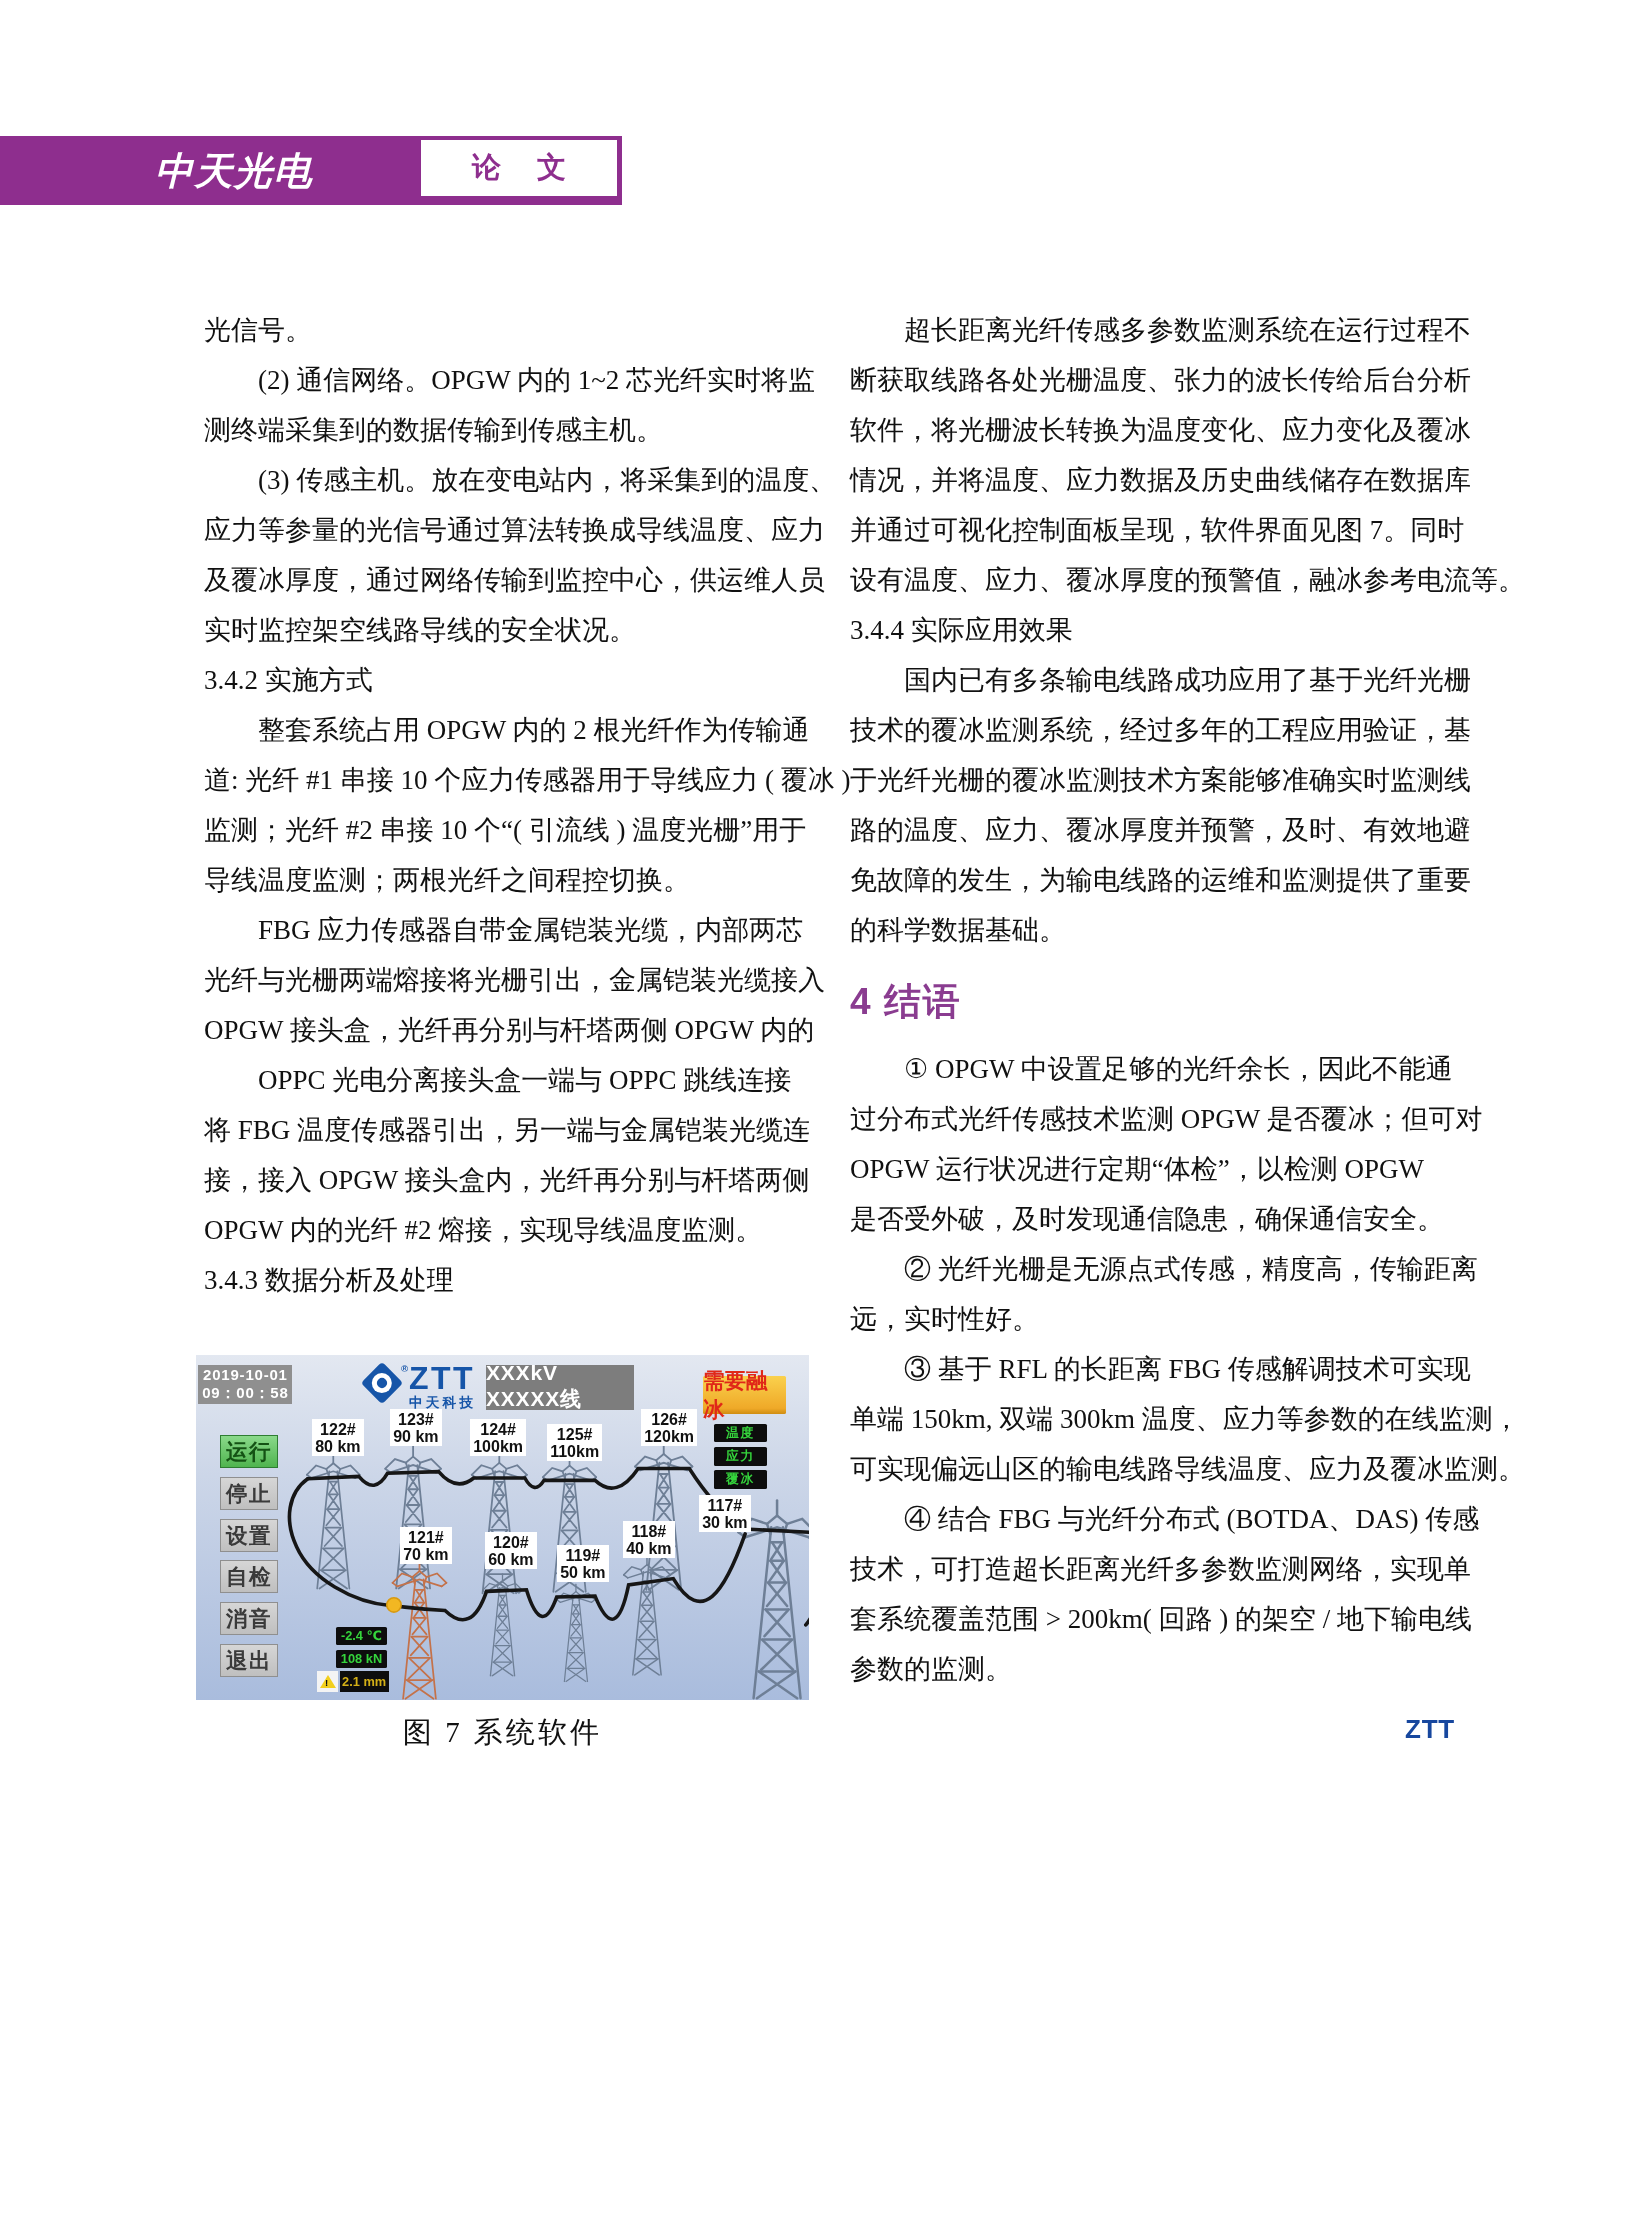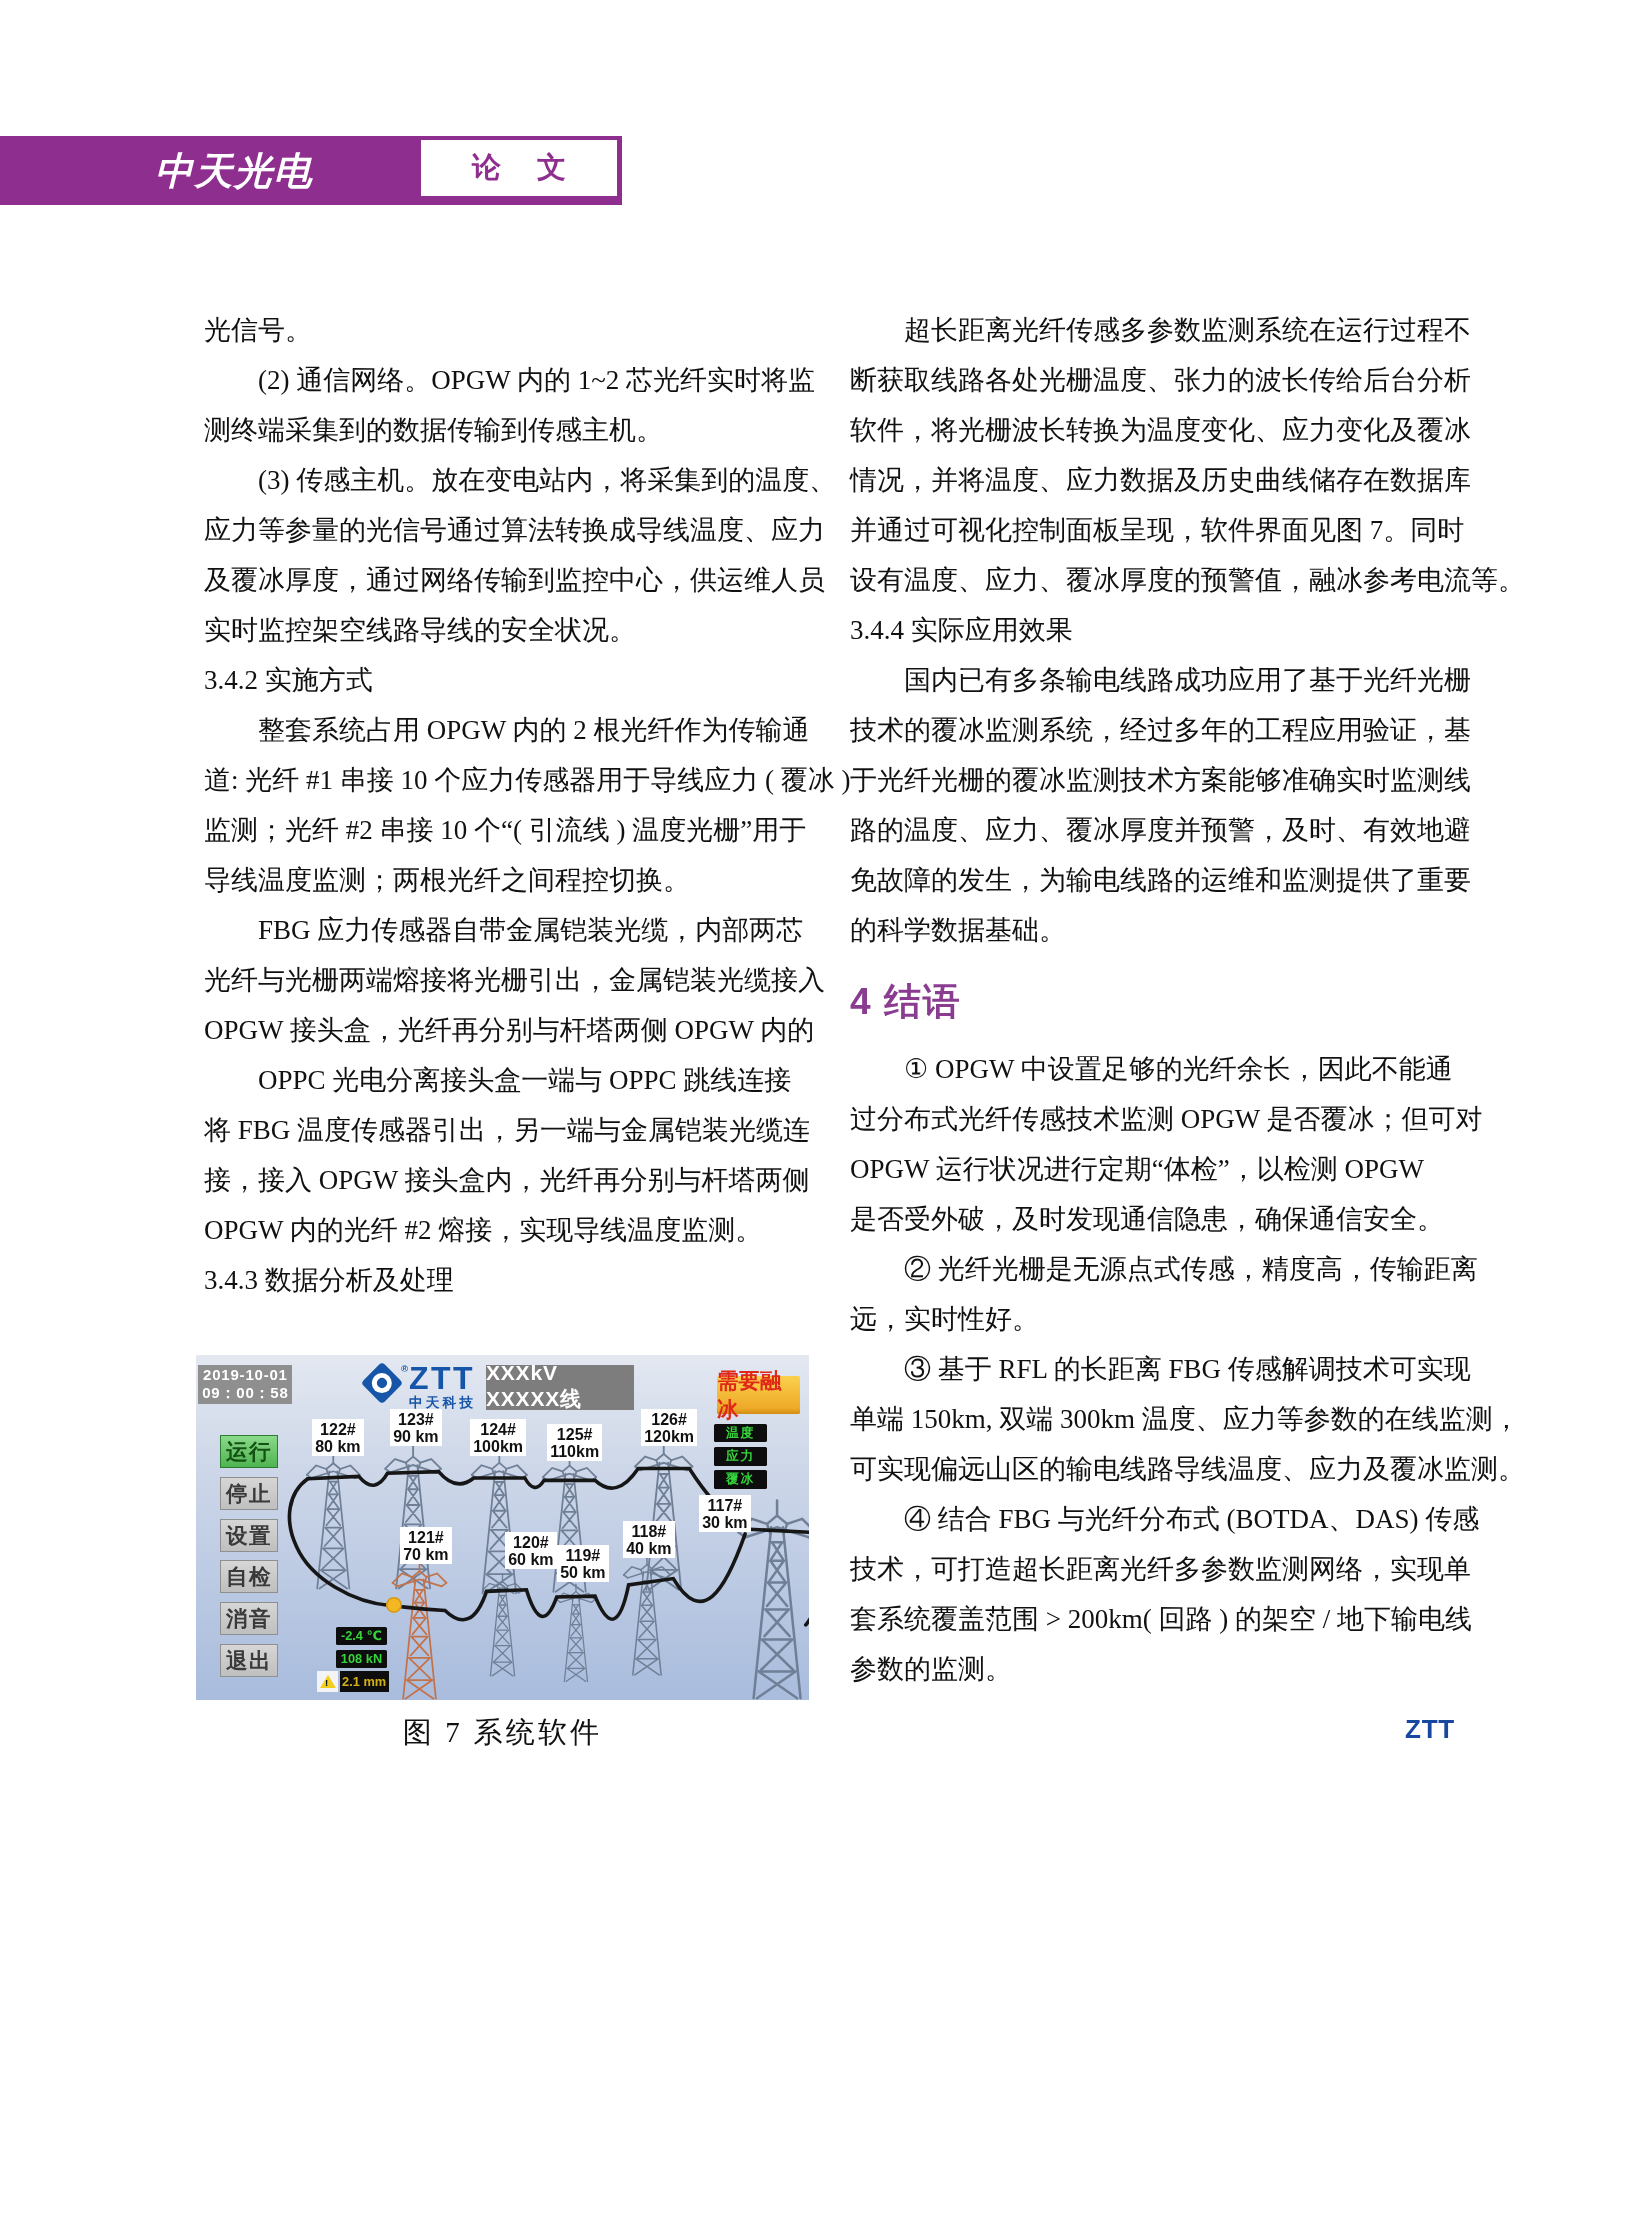--- a/index.html
+++ b/index.html
@@ -44,21 +44,21 @@
   .diamond .dc{position:absolute;inset:4.8px;background:#ffffff;border-radius:50%;transform:rotate(-45deg);}
   .diamond .dd{position:absolute;inset:10.4px;background:#1655a8;border-radius:50%;}
   .logo .reg{position:absolute;left:37px;top:-1.6px;font-size:9.6px;color:#1655a8;font-weight:bold;}
   .logo .word{position:absolute;left:45px;top:-4.8px;font-size:32px;font-weight:900;color:#1655a8;letter-spacing:2.4px;}
   .logo .cn{position:absolute;left:45px;top:29px;font-size:13.6px;font-weight:bold;color:#1655a8;letter-spacing:3.2px;}
 
   .linename{position:absolute;left:290px;top:9.6px;width:148px;height:45px;background:#7d7d7d;
             color:#ffffff;font-size:21px;font-weight:bold;display:flex;align-items:center;
             justify-content:center;letter-spacing:0.8px;}
 
-  .alert{position:absolute;left:521px;top:21px;width:83px;height:38px;
+  .alert{position:absolute;left:507px;top:21px;width:83px;height:38px;
          background:linear-gradient(180deg,#fad14d 0%,#efa928 85%,#cf8d12 100%);
          color:#e02818;font-size:21.5px;font-weight:bold;display:flex;align-items:center;
          justify-content:center;border-radius:1.6px;}
 
   .legend{position:absolute;left:518px;top:69px;width:53px;}
   .legend .leg{height:18.4px;margin-bottom:4.8px;background:#0d0d0d;color:#35d43c;
                font-size:12.8px;font-weight:bold;display:flex;align-items:center;
                justify-content:center;border-radius:1.6px;letter-spacing:1.6px;}
 
   .btncol{position:absolute;left:24px;top:80px;width:58px;}
@@ -256,21 +256,21 @@
           <div>120km</div>
         </div>
         <div class="tlabel" style="left: 503px; top: 140px;">
           <div>117#</div>
           <div>30 km</div>
         </div>
         <div class="tlabel" style="left: 204px; top: 172px;">
           <div>121#</div>
           <div>70 km</div>
         </div>
-        <div class="tlabel" style="left: 289px; top: 177px; margin-left: 20px;">
+        <div class="tlabel" style="left: 289px; top: 177px;">
           <div>120#</div>
           <div>60 km</div>
         </div>
         <div class="tlabel" style="left: 361px; top: 190px;">
           <div>119#</div>
           <div>50 km</div>
         </div>
         <div class="tlabel" style="left: 427px; top: 166px;">
           <div>118#</div>
           <div>40 km</div>

